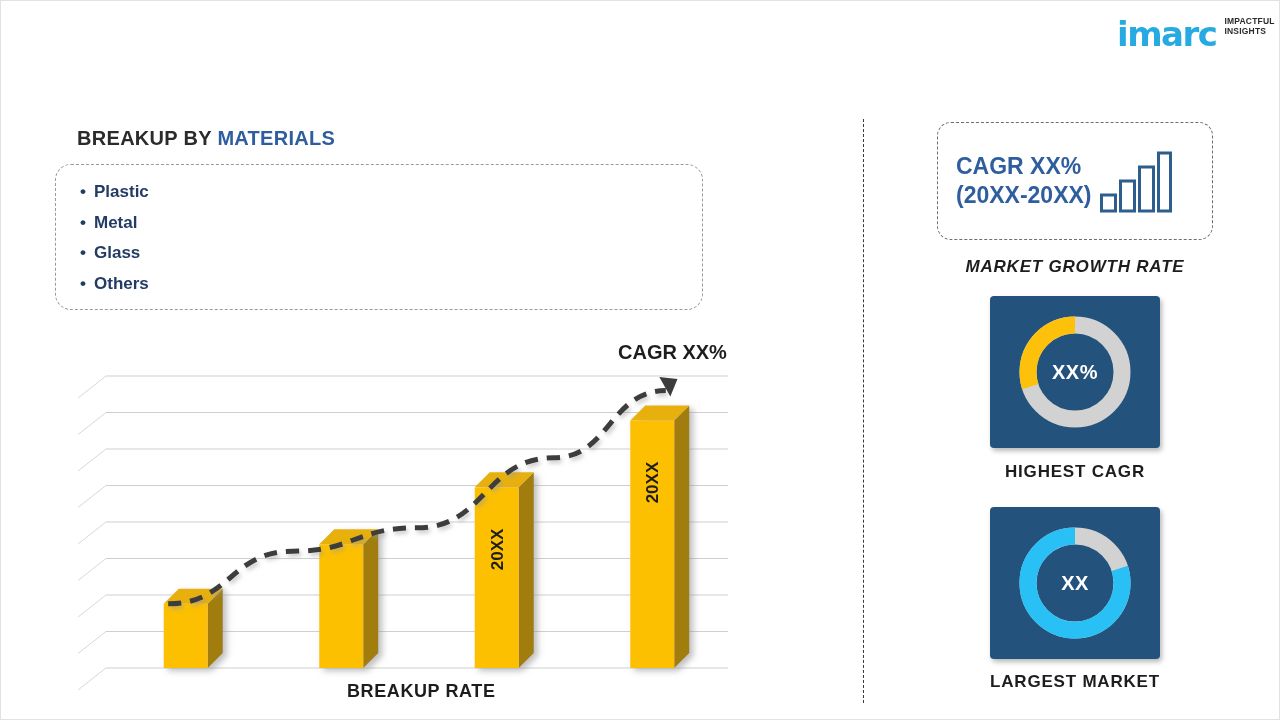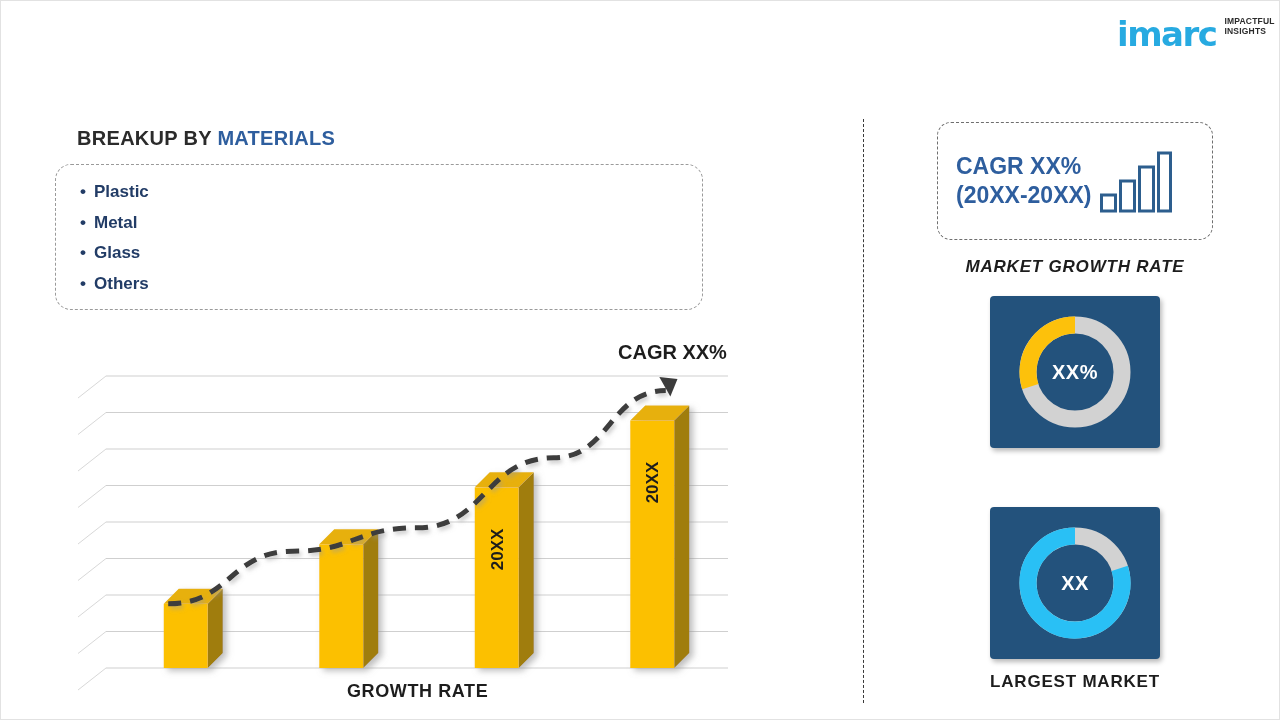--- a/index.html
+++ b/index.html
@@ -303,21 +303,21 @@
           <text x="597.25" y="151.54237288135593" class="bar-label" text-anchor="middle" transform="rotate(-90 597.25 151.54237288135593)">20XX</text>
         </g>
       <g id="trend-group">
           <path d="M 107.2 272.76 C 169.4 272.76, 169.4 220.2, 231.6 220.2 C 293.8 220.2, 293.8 196.84, 356 196.84 C 424.41999999999996 196.84, 424.41999999999996 126.76000000000002, 492.84 126.76000000000002 C 548.82 126.76000000000002, 548.82 59.60000000000002, 604.8000000000001 59.60000000000002" class="trend" filter="url(#linesoft)"></path>
           <polygon points="616.5000000000001,47.90000000000002 598.3000000000001,45.950000000000024 609.35,65.45000000000002" class="trend-head"></polygon>
         </g>
     </svg>
   </div>
 
   <div id="cagr-callout">CAGR XX%</div>
-  <div id="growth-rate-label">GROWTH RATE</div>
+  <div id="growth-rate-label">BREAKUP RATE</div>
 
   <div id="divider"></div>
 
   <div id="cagr-box">
     <div id="cagr-text">
       <div>CAGR XX%</div>
       <div>(20XX-20XX)</div>
     </div>
     <div id="cagr-bars">
       <svg width="72" height="62" viewBox="0 0 72 62">
@@ -330,20 +330,21 @@
   </div>
   <div class="stat-caption" id="caption-growth">MARKET GROWTH RATE</div>
 
   <div class="donut-card" id="donut-card-cagr">
     <svg width="122" height="122" viewBox="0 0 122 122">
       <circle cx="61" cy="61" r="47" fill="none" stroke="#D2D2D2" stroke-width="17"></circle>
       <path id="arc-cagr" fill="none" stroke="#FDC10B" stroke-width="17" d="M 61 14 A 47 47 0 0 0 16.300343734127786 75.52379873562255"></path>
     </svg>
     <div class="donut-center">XX%</div>
   </div>
+  <div class="stat-caption" id="caption-cagr">HIGHEST CAGR</div>
 
   <div class="donut-card" id="donut-card-market">
     <svg width="122" height="122" viewBox="0 0 122 122">
       <circle cx="61" cy="61" r="47" fill="none" stroke="#D2D2D2" stroke-width="17"></circle>
       <path id="arc-market" fill="none" stroke="#29C0F5" stroke-width="17" d="M 61 14 A 47 47 0 1 0 105.69965626587222 46.47620126437748"></path>
     </svg>
     <div class="donut-center">XX</div>
   </div>
   <div class="stat-caption" id="caption-market">LARGEST MARKET</div>
 

